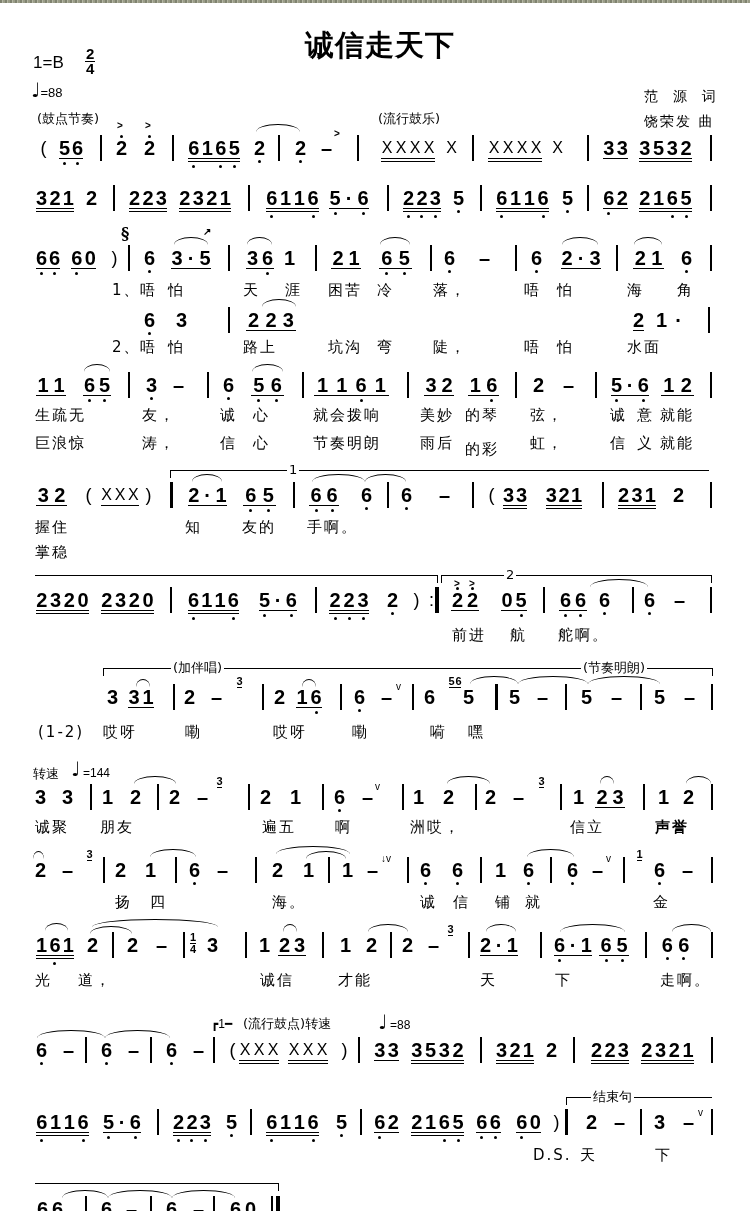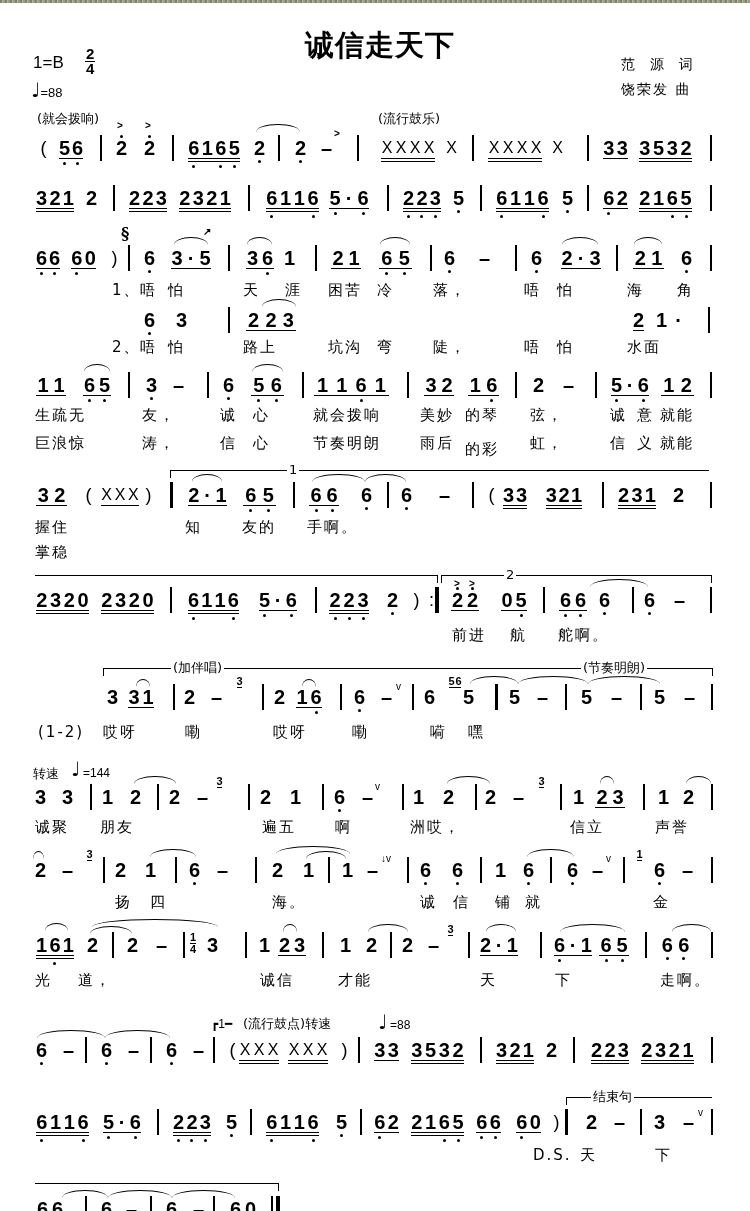--- a/index.html
+++ b/index.html
@@ -4,21 +4,21 @@
 <style>
 html,body{margin:0;padding:0;background:#fff;}
 #sheet{position:relative;width:750px;height:1211px;overflow:hidden;background:#fff;color:#000;font-family:"Liberation Sans",sans-serif;}
 .stripe{position:absolute;left:0;top:0;width:750px;height:3px;background:repeating-linear-gradient(90deg,#7f826f 0 2px,#b4b6a4 2px 3px,#9a9c88 3px 5px);}
 .title{position:absolute;left:0;width:760px;top:26px;text-align:center;font:bold 29px "DejaVu Sans",sans-serif;letter-spacing:1px;}
 .key{position:absolute;left:33px;top:53px;font:17px "Liberation Sans",sans-serif;}
 .timesig{position:absolute;left:85px;top:47px;display:flex;flex-direction:column;align-items:center;font:bold 15px "Liberation Sans",sans-serif;line-height:14px;}
 .timesig .num{border-bottom:1.5px solid #000;padding:0 1px;}
 .tempo{position:absolute;left:31px;top:78px;font:13px "Liberation Sans",sans-serif;}
 .tempo .qn{font:20px "DejaVu Sans",sans-serif;}
-.credit{position:absolute;left:621px;font:14px "DejaVu Sans",sans-serif;letter-spacing:2px;white-space:pre;}
+.credit{position:absolute;left:644px;font:14px "DejaVu Sans",sans-serif;letter-spacing:2px;white-space:pre;margin-top:32px;}
 .lyricist{top:56px}.composer{top:81px}
 .tok{position:absolute;height:22px;display:flex;font:bold 20px "Liberation Sans",sans-serif;line-height:22px;}
 .tok.x{font-weight:normal;font-size:16px;}
 .tok.p{font-weight:normal;font-size:18px;}
 .tok.sm{height:12px;font:bold 11px "Liberation Sans",sans-serif;line-height:12px;}
 .ch{flex:1 1 0;text-align:center;position:relative;}
 .ch.lo::after{content:"";position:absolute;left:50%;margin-left:-1.5px;width:3px;height:3px;border-radius:50%;background:#000;top:23px;}
 .u1 .ch.lo::after{top:25px}.u2 .ch.lo::after{top:28px}
 .ch.hi::before{content:"";position:absolute;left:50%;margin-left:-1.5px;width:3px;height:3px;border-radius:50%;background:#000;top:-2px;}
 .ul{position:absolute;left:1px;right:1px;height:1.3px;background:#000;}
@@ -125,21 +125,21 @@
         <i class="ul" style="top: 24px;"></i>
       </div>
       <div class="bar" style="left: 100px; top: 135px;"></div>
       <div class="bar" style="left: 172px; top: 135px;"></div>
       <div class="bar" style="left: 278px; top: 135px;"></div>
       <div class="bar" style="left: 357px; top: 135px;"></div>
       <div class="bar" style="left: 472px; top: 135px;"></div>
       <div class="bar" style="left: 587px; top: 135px;"></div>
       <div class="bar" style="left: 710px; top: 135px;"></div>
       <div class="slur" style="left: 256px; width: 44px; top: 124px;"></div>
-      <span class="mark ann" style="left: 37px; top: 110px;">(就会拨响)</span>
+      <span class="mark ann" style="left: 37px; top: 110px;">(鼓点节奏)</span>
       <span class="mark ann" style="left: 378px; top: 110px;">(流行鼓乐)</span>
       <span class="mark acc" style="left: 117px; top: 120px;">&gt;</span>
       <span class="mark acc" style="left: 145px; top: 120px;">&gt;</span>
       <span class="mark acc" style="left: 334px; top: 128px;">&gt;</span>
     </div>
     <div class="row">
       <div class="tok u2" style="left: 35px; top: 187px; width: 40px;">
         <span class="ch">3</span>
         <span class="ch">2</span>
         <span class="ch">1</span>
@@ -782,21 +782,21 @@
       <span class="mark ann" style="left: 33px; top: 765px;">转速</span>
       <span class="mark qn" style="left: 71px; top: 757px;">♩</span>
       <span class="mark tmp" style="left: 83px; top: 766px;">=144</span>
       <span class="mark brth" style="left: 375px; top: 781px;">v</span>
       <span class="lyr" style="left: 35px; top: 818px;">诚聚</span>
       <span class="lyr" style="left: 100px; top: 818px;">朋友</span>
       <span class="lyr" style="left: 262px; top: 818px;">遍五</span>
       <span class="lyr" style="left: 335px; top: 818px;">啊</span>
       <span class="lyr" style="left: 410px; top: 818px;">洲哎，</span>
       <span class="lyr" style="left: 570px; top: 818px;">信立</span>
-      <span class="lyr" style="left: 655px; top: 818px;">声誉</span>
+      <span class="lyr" style="left: 655px; top: 818px; font-weight: bold;">声誉</span>
     </div>
     <div class="row">
       <div class="tok u0" style="left: 34px; top: 859px; width: 13px;">
         <span class="ch">2</span>
       </div>
       <div class="tok u0" style="left: 61px; top: 859px; width: 13px;">
         <span class="ch">–</span>
       </div>
       <div class="tok u1 sm" style="left: 86px; top: 848px; width: 7px;">
         <span class="ch">3</span>

